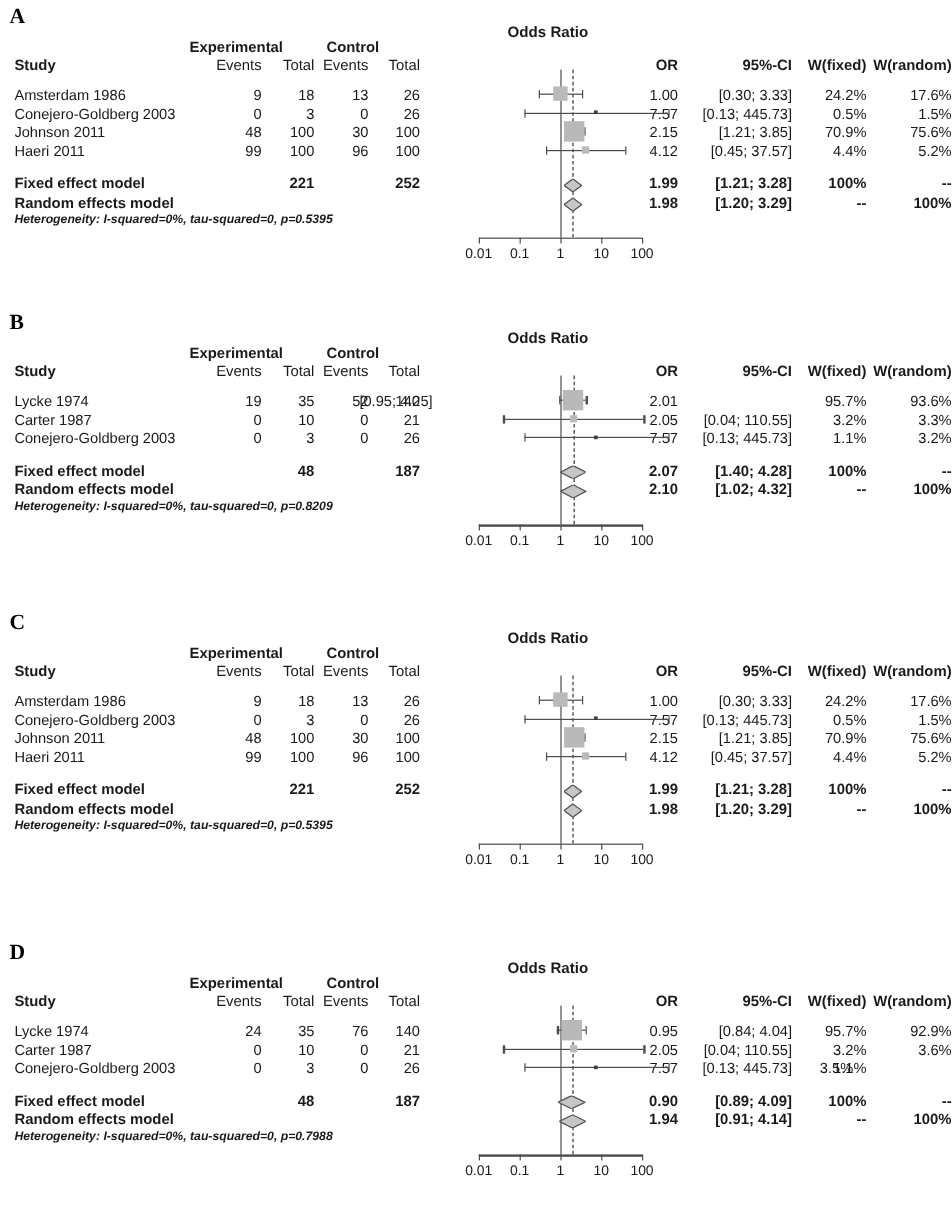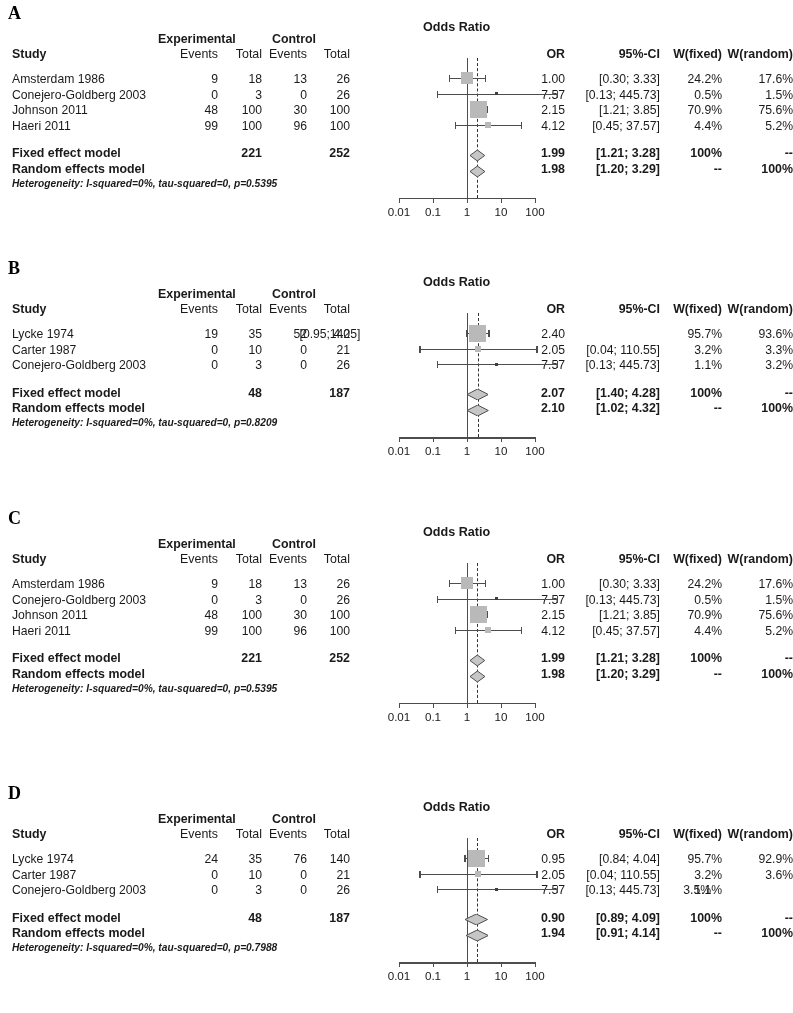--- a/index.html
+++ b/index.html
@@ -220,21 +220,21 @@
         <div class="model-num" style="top: 126.8px; left: 0px; width: 262px;">48</div>
         <div class="model-num" style="top: 126.8px; left: 0px; width: 350px;">187</div>
         <div class="model-row" style="top: 142.4px;">Random effects model</div>
         <div class="het" style="top: 158px;">Heterogeneity: I-squared=0%, tau-squared=0, p=0.8209</div>
       </div>
       <div style="position: absolute; left: 0px; top: 0px; width: 793px;">
         <div class="stat-hdr" style="top: 43px; left: 0px; width: 565px;">OR</div>
         <div class="stat-hdr" style="top: 43px; left: 0px; width: 660px;">95%-CI</div>
         <div class="stat-hdr" style="top: 43px; left: 0px; width: 722px;">W(fixed)</div>
         <div class="stat-hdr" style="top: 43px; left: 0px; width: 793px;">W(random)</div>
-        <div class="stat" style="top: 68px; left: 0px; width: 565px;">2.40</div>
+        <div class="stat" style="top: 68px; left: 0px; width: 565px;">2.01</div>
         <div class="stat" style="top: 68px; left: 0px; width: 660px; text-align: center;">[0.95;   4.25]</div>
         <div class="stat" style="top: 68px; left: 0px; width: 722px;">95.7%</div>
         <div class="stat" style="top: 68px; left: 0px; width: 793px;">93.6%</div>
         <div class="stat" style="top: 83.6px; left: 0px; width: 565px;">2.05</div>
         <div class="stat" style="top: 83.6px; left: 0px; width: 660px;">[0.04; 110.55]</div>
         <div class="stat" style="top: 83.6px; left: 0px; width: 722px;">3.2%</div>
         <div class="stat" style="top: 83.6px; left: 0px; width: 793px;">3.3%</div>
         <div class="stat" style="top: 99.2px; left: 0px; width: 565px;">7.57</div>
         <div class="stat" style="top: 99.2px; left: 0px; width: 660px;">[0.13; 445.73]</div>
         <div class="stat" style="top: 99.2px; left: 0px; width: 722px;">1.1%</div>

